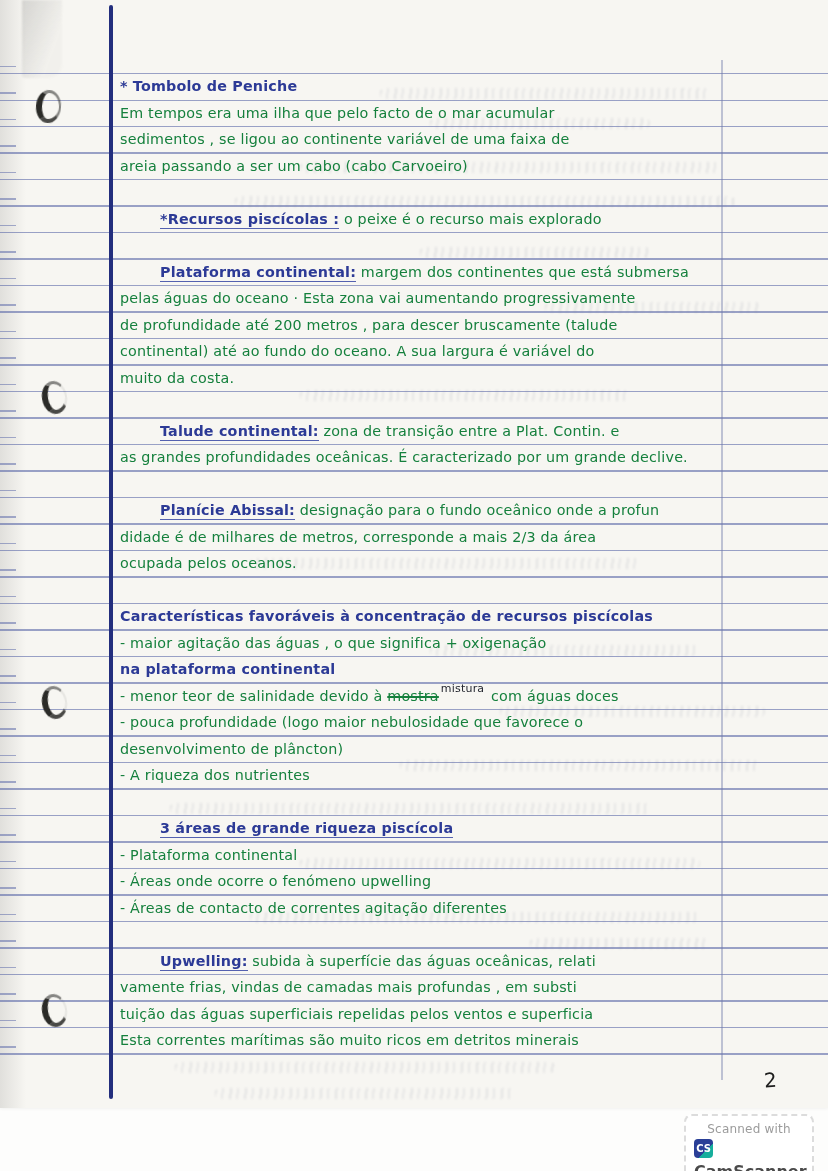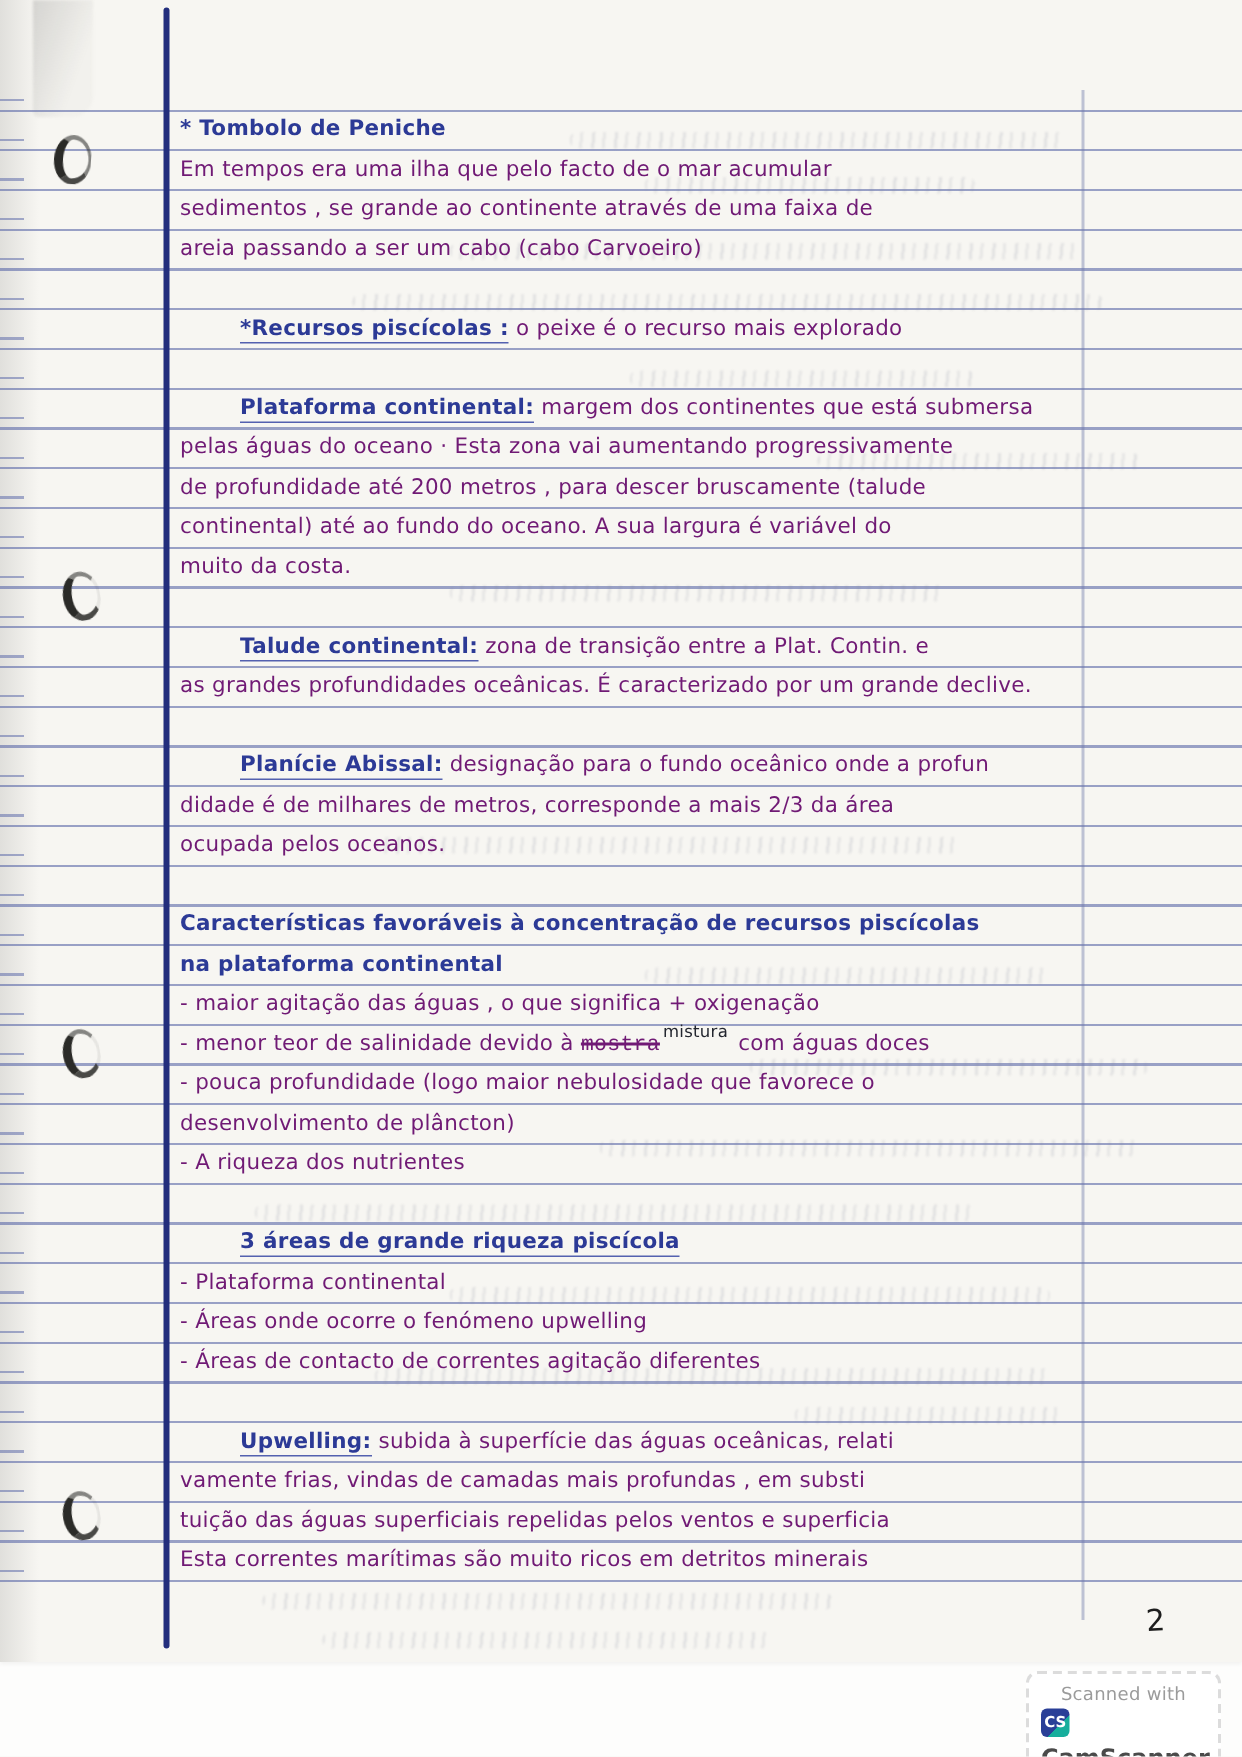--- a/index.html
+++ b/index.html
@@ -72,22 +72,22 @@
   
   .lines {
     position:absolute; left:120px; top:73px; width:656px;
   }
   .nline {
     height:26.5px; line-height:26.5px; white-space:nowrap;
     font-size:14.3px; letter-spacing:.2px; color:#23262f;
   }
   .lead { color:#2c3a96; font-weight:bold; }
   .lead.u { border-bottom:1.5px solid rgba(55,70,165,.85); padding-bottom:1px;margin-left:40px; }
-  .rest { color:#701a75; }
-  .struck { text-decoration:line-through; text-decoration-thickness:2px;font-family:Liberation Mono, monospace; }
+  .rest { color:#15803d; }
+  .struck { text-decoration:line-through; text-decoration-thickness:2px; }
   .correction {
     position:relative; top:-9px; font-size:11px; color:#23262f; margin:12px 2px;
   }
   
   .page-num {
     position:absolute; left:764px; top:1068px;
     font-size:20px; color:#1d1d1d; transform:rotate(-4deg);
   }
   
   .badge {
@@ -136,41 +136,41 @@
 <div class="ghost" style="left:170px; top:803px; width:480px;"></div>
 <div class="ghost" style="left:300px; top:858px; width:400px;"></div>
 <div class="ghost" style="left:250px; top:912px; width:450px;"></div>
 <div class="ghost" style="left:530px; top:938px; width:180px;"></div>
 <div class="ghost" style="left:175px; top:1062px; width:380px;"></div>
 <div class="ghost" style="left:215px; top:1088px; width:300px;"></div>
 
 <div class="lines">
   <div class="nline"><span class="lead">* Tombolo de Peniche</span><span class="rest"></span></div>
   <div class="nline"><span class="rest">Em tempos era uma ilha que pelo facto de o mar acumular</span></div>
-  <div class="nline"><span class="rest">sedimentos , se grande ao continente através de uma faixa de</span></div>
+  <div class="nline"><span class="rest">sedimentos , se ligou ao continente variável de uma faixa de</span></div>
   <div class="nline"><span class="rest">areia passando a ser um cabo (cabo Carvoeiro)</span></div>
   <div class="nline"></div>
   <div class="nline"><span class="lead u">*Recursos piscícolas :</span><span class="rest"> o peixe é o recurso mais explorado</span></div>
   <div class="nline"></div>
   <div class="nline"><span class="lead u">Plataforma continental:</span><span class="rest"> margem dos continentes que está submersa</span></div>
   <div class="nline"><span class="rest">pelas águas do oceano · Esta zona vai aumentando progressivamente</span></div>
   <div class="nline"><span class="rest">de profundidade até 200 metros , para descer bruscamente (talude</span></div>
   <div class="nline"><span class="rest">continental) até ao fundo do oceano. A sua largura é variável do</span></div>
   <div class="nline"><span class="rest">muito da costa.</span></div>
   <div class="nline"></div>
   <div class="nline"><span class="lead u">Talude continental:</span><span class="rest"> zona de transição entre a Plat. Contin. e</span></div>
   <div class="nline"><span class="rest">as grandes profundidades oceânicas. É caracterizado por um grande declive.</span></div>
   <div class="nline"></div>
   <div class="nline"><span class="lead u">Planície Abissal:</span><span class="rest"> designação para o fundo oceânico onde a profun</span></div>
   <div class="nline"><span class="rest">didade é de milhares de metros, corresponde a mais 2/3 da área</span></div>
   <div class="nline"><span class="rest">ocupada pelos oceanos.</span></div>
   <div class="nline"></div>
   <div class="nline"><span class="lead">Características favoráveis à concentração de recursos piscícolas</span></div>
+  <div class="nline"><span class="rest">- maior agitação das águas , o que significa + oxigenação</span></div>
   <div class="nline"><span class="lead">na plataforma continental</span></div>
-  <div class="nline"><span class="rest">- maior agitação das águas , o que significa + oxigenação</span></div>
   <div class="nline"><span class="rest">- menor teor de salinidade devido à </span><span class="rest struck">mostra</span><span class="correction">mistura</span><span class="rest"> com águas doces</span></div>
   <div class="nline"><span class="rest">- pouca profundidade (logo maior nebulosidade que favorece o</span></div>
   <div class="nline"><span class="rest">desenvolvimento de plâncton)</span></div>
   <div class="nline"><span class="rest">- A riqueza dos nutrientes</span></div>
   <div class="nline"></div>
   <div class="nline"><span class="lead u">3 áreas de grande riqueza piscícola</span></div>
   <div class="nline"><span class="rest">- Plataforma continental</span></div>
   <div class="nline"><span class="rest">- Áreas onde ocorre o fenómeno upwelling</span></div>
   <div class="nline"><span class="rest">- Áreas de contacto de correntes agitação diferentes</span></div>
   <div class="nline"></div>

